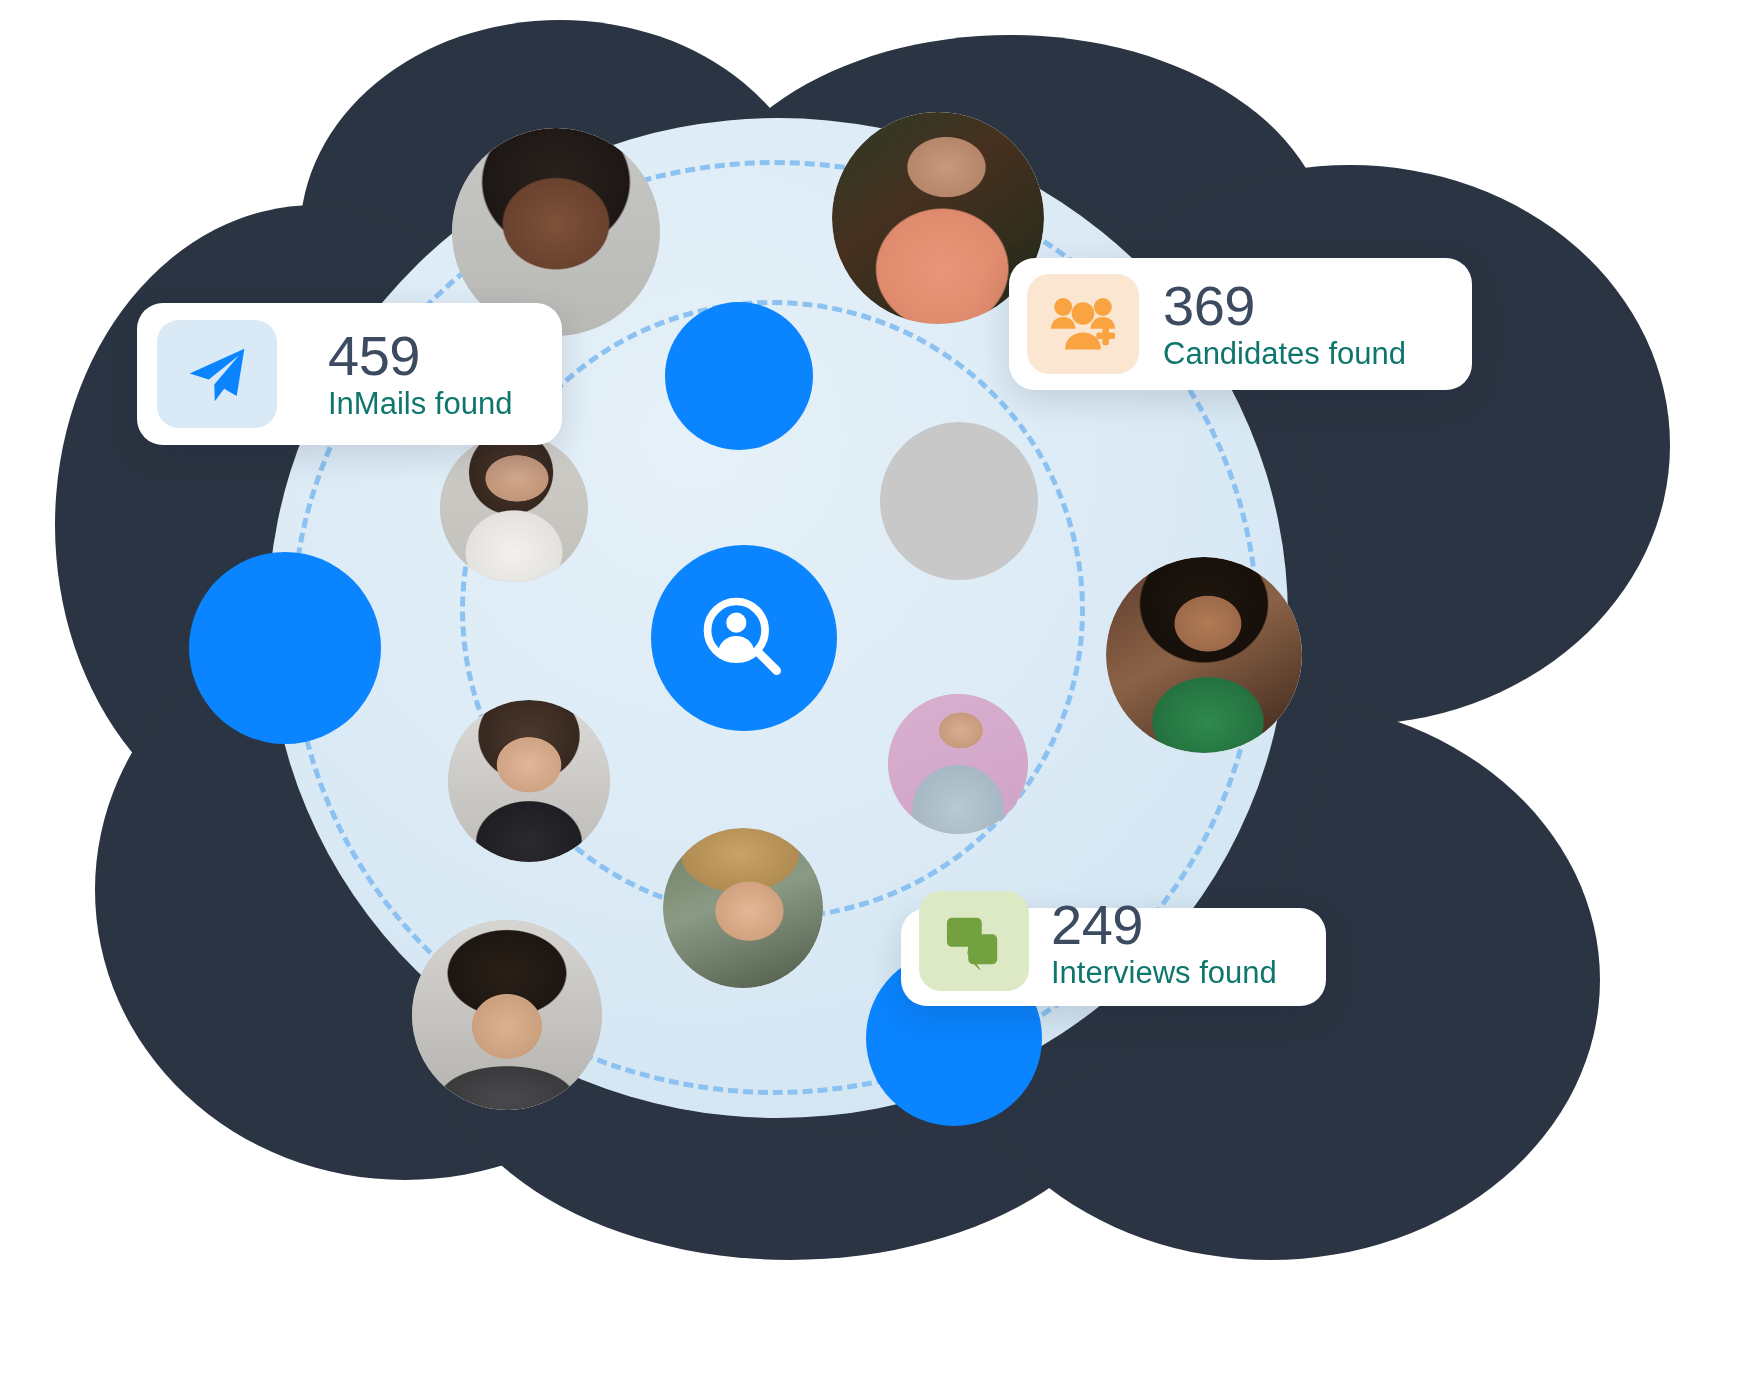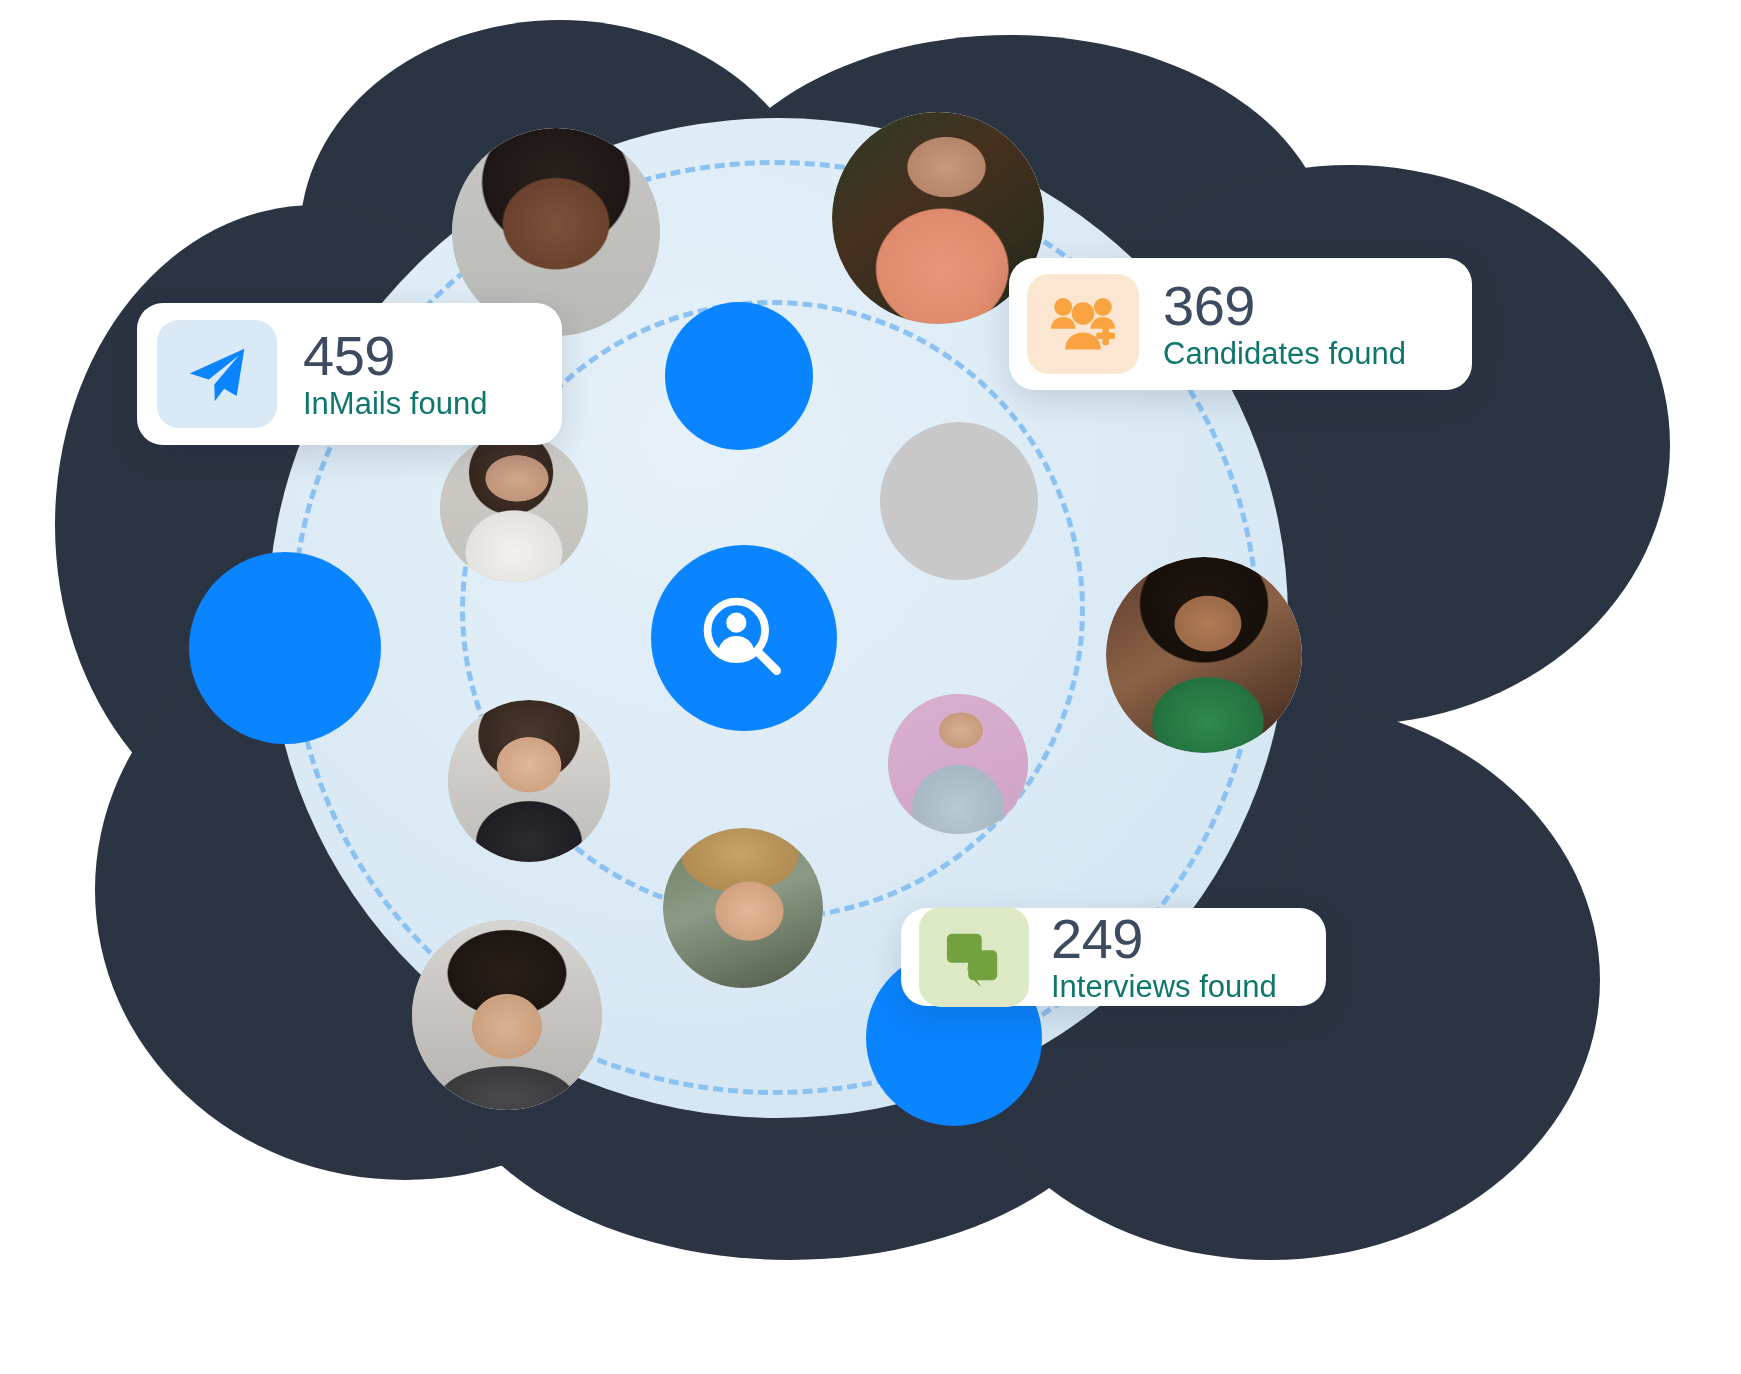--- a/index.html
+++ b/index.html
@@ -221,20 +221,21 @@
     line-height: 1.15;
     margin-top: 2px;
     white-space: nowrap;
   }
 
   
   .card-inmails {
     left: 137px;  top: 303px;
     width: 425px; height: 142px;
     padding: 17px 20px;
+    gap: 25px;
   }
   .card-inmails .stat-icon {
     width: 120px; height: 108px;
     background: #d9e9f5;
   }
   .card-inmails .stat-text { margin-left: 26px; }
 
   
   .card-candidates {
     left: 1009px; top: 258px;
@@ -245,20 +246,21 @@
     width: 112px; height: 100px;
     background: #fbe7d1;
   }
   .card-candidates .stat-text { margin-left: 24px; }
 
   
   .card-interviews {
     left: 901px;  top: 908px;
     width: 425px; height: 98px;
     padding: 15px 18px;
+    align-items: flex-end;
   }
   .card-interviews .stat-icon {
     width: 110px; height: 100px;
     background: #dde9c4;
   }
   .card-interviews .stat-text { margin-left: 22px; }
 
   .stat-icon svg { display: block; }
 </style>
 </head>

